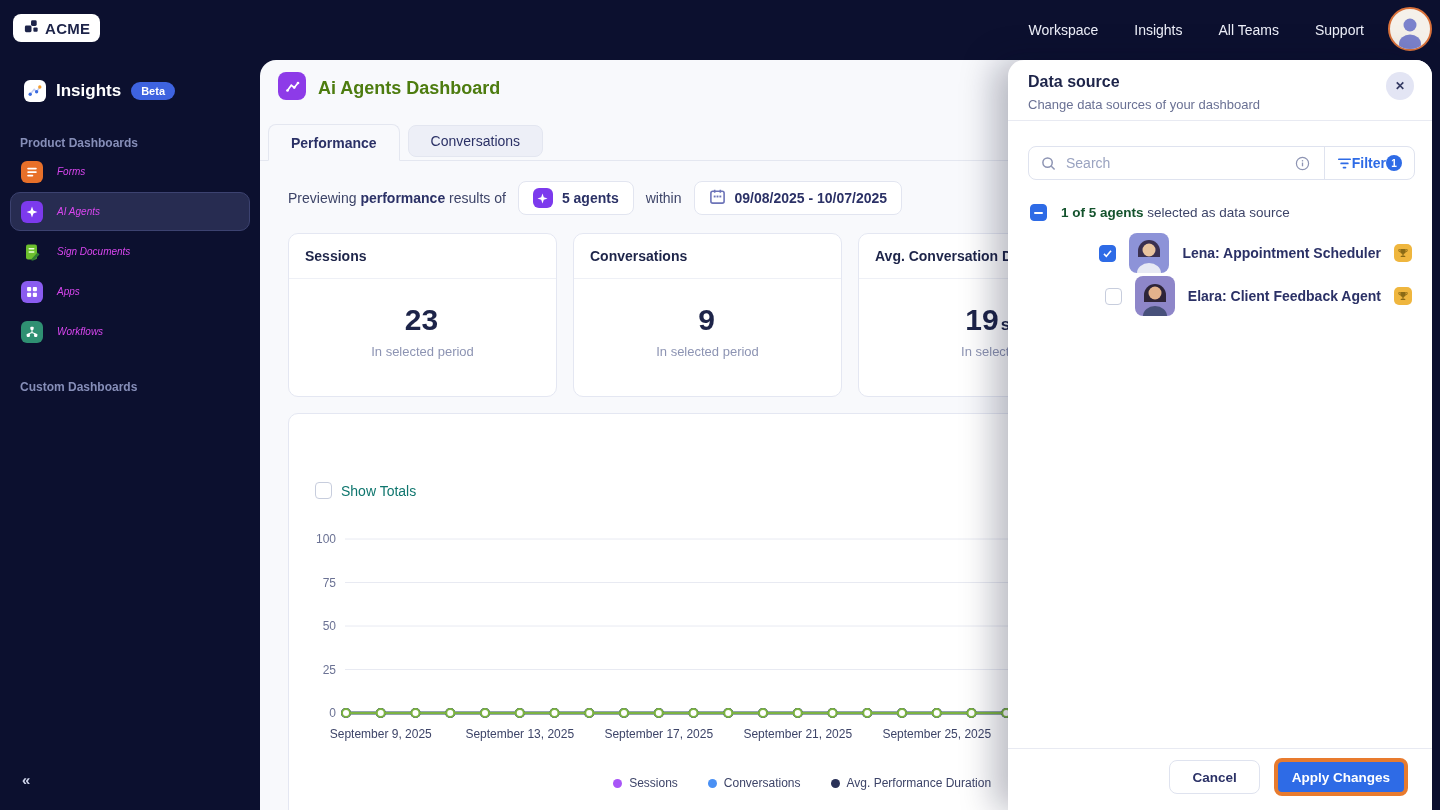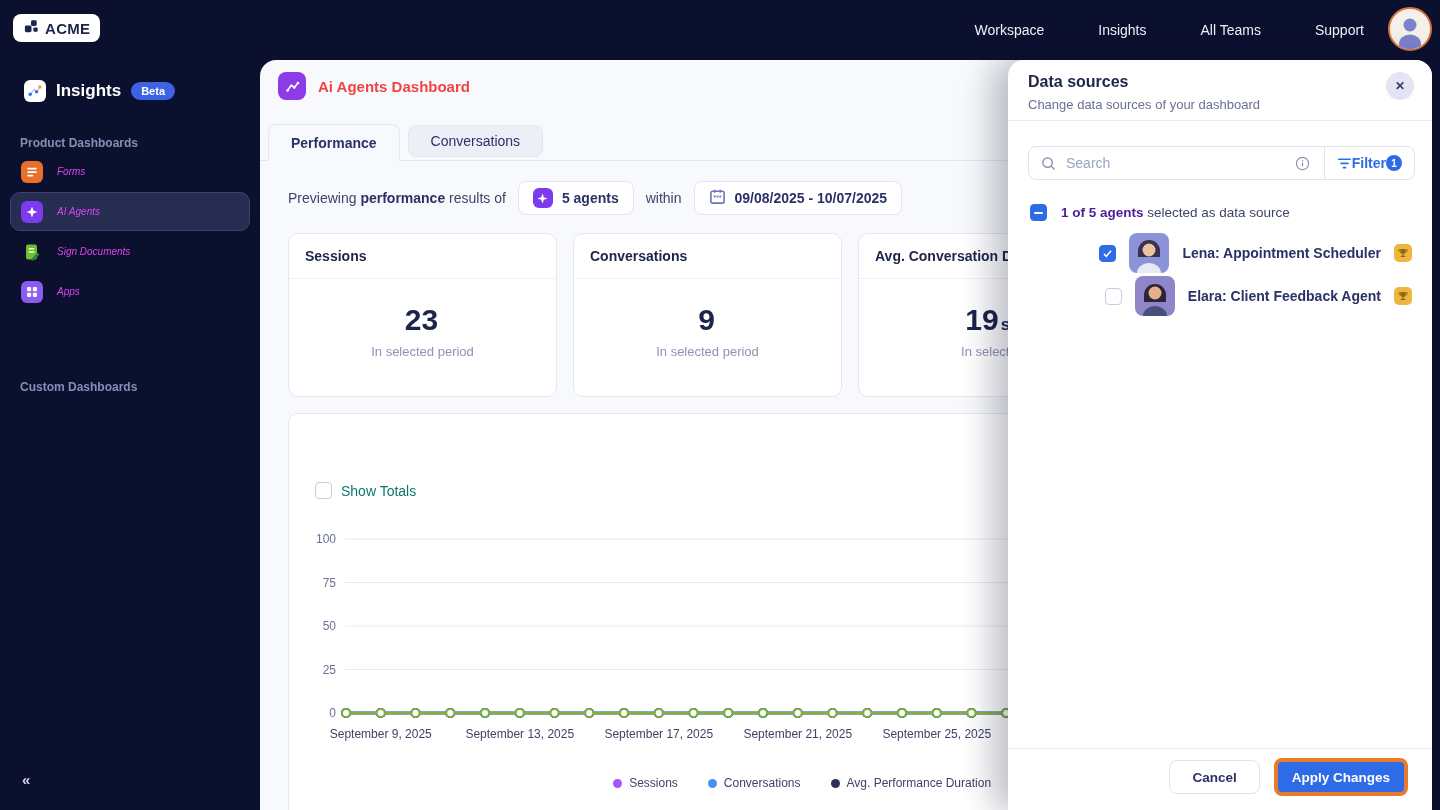--- a/index.html
+++ b/index.html
@@ -5,21 +5,21 @@
   * { margin:0; padding:0; box-sizing:border-box; }
   html,body { background:#0c102f; }
   body { font-family:"Liberation Sans", sans-serif; }
   .screen { position:relative; width:1440px; height:810px; background:#0c102f; overflow:hidden; }
 
   
   .topbar { position:absolute; top:0; left:0; right:0; height:60px; }
   .logo-pill { position:absolute; left:13px; top:14px; height:28px; background:#fff; border-radius:8px;
     display:flex; align-items:center; gap:5px; padding:0 10px; }
   .logo-text { font-size:15px; font-weight:bold; color:#1d2449; letter-spacing:.3px; }
-  .topnav { position:absolute; right:76px; top:0; height:60px; display:flex; align-items:center; gap:54px; }
+  .topnav { position:absolute; right:76px; top:0; height:60px; display:flex; align-items:center; gap:36px; }
   .topnav .nav-item { color:#eef0fa; font-size:14px; font-weight:500; cursor:pointer; }
   .top-avatar { position:absolute; right:8px; top:7px; width:44px; height:44px; border-radius:50%;
     background:#f5f1ea; border:2px solid #d9713a; overflow:hidden; cursor:pointer; }
 
   
   .sidebar { position:absolute; left:0; top:60px; width:260px; bottom:0; }
   .sb-header { position:absolute; left:24px; top:20px; display:flex; align-items:center; gap:10px; }
   .sb-title { color:#fff; font-size:17px; font-weight:bold; }
   .beta-pill { background:#3e63e0; color:#fff; font-size:11px; font-weight:bold; padding:3px 10px; border-radius:10px; }
   .sb-section { position:absolute; left:20px; font-size:12px; font-weight:bold; color:#868eb8; }
@@ -30,21 +30,21 @@
   .sq-icon { width:22px; height:22px; border-radius:6px; display:flex; align-items:center; justify-content:center; flex:none; }
   .add-new { position:absolute; left:12px; top:343px; width:236px; height:36px; border:1px solid #3a4068; border-radius:8px;
     display:flex; align-items:center; gap:10px; padding:0 12px; color:#fff; font-size:14px; font-weight:500; cursor:pointer; }
   .collapse { position:absolute; left:22px; bottom:22px; color:#cfd4ea; font-size:15px; font-weight:bold; cursor:pointer; letter-spacing:-1px; }
 
   
   .main { position:absolute; left:260px; top:60px; width:1172px; height:750px; background:#f8f9fc;
     border-radius:16px 16px 0 0; overflow:hidden; z-index:1; }
   .db-icon { position:absolute; left:18px; top:12px; width:28px; height:28px; border-radius:8px; background:#8d3be8;
     display:flex; align-items:center; justify-content:center; }
-  .db-title { position:absolute; left:58px; top:18px; font-size:15px; font-weight:bold; color:#ef4444;text-align:right; }
+  .db-title { position:absolute; left:58px; top:18px; font-size:18px; font-weight:bold; color:#4d7c0f;text-align:right; }
   .tabbar { position:absolute; left:0; top:64px; width:100%; height:37px; border-bottom:1px solid #e4e7f0; display:flex; padding-left:8px; }
   .tab { font-size:14px; color:#2b3166; display:flex; align-items:center; padding:0 22px; cursor:pointer; }
   .tab.active { background:#f8f9fc; border:1px solid #e4e7f0; border-bottom:1px solid #f8f9fc; border-radius:8px 8px 0 0;
     font-weight:bold; margin-bottom:-1px; }
   .tab.inactive { background:#edeff7; border:1px solid #e3e6f0; border-radius:8px; height:32px; margin:1px 0 0 8px; align-self:flex-start; }
   .preview-row { position:absolute; left:28px; top:120px; height:36px; display:flex; align-items:center; gap:12px;
     font-size:14px; color:#3d4468; }
   .preview-row b { color:#2b3166; }
   .chip-btn { background:#fff; border:1px solid #e2e5f0; border-radius:8px; height:34px; display:flex; align-items:center;
     gap:9px; padding:0 14px; font-size:14px; font-weight:bold; color:#2b3166; cursor:pointer; }
@@ -86,21 +86,21 @@
   .searchbox { position:absolute; left:20px; top:86px; width:387px; height:34px; border:1px solid #dfe3ef; border-radius:8px;
     display:flex; align-items:center; background:#fff; overflow:hidden; }
   .searchbox input { border:none; outline:none; flex:1; font-size:14px; color:#2b3166; font-family:inherit; min-width:0; }
   .searchbox input::placeholder { color:#9aa3c0; }
   .sb-vdiv { width:1px; height:34px; background:#dfe3ef; margin-left:10px; flex:none; }
   .filter-zone { display:flex; align-items:center; padding:0 12px; cursor:pointer; flex:none; }
   .filter-label { color:#2e6be6; font-size:14px; font-weight:bold; }
   .filter-badge { width:16px; height:16px; border-radius:50%; background:#2e6be6; color:#fff; font-size:10px; font-weight:bold;
     display:flex; align-items:center; justify-content:center; }
   .sel-row { position:absolute; left:22px; top:144px; display:flex; align-items:center; gap:14px; font-size:13.5px; color:#3d4468; }
-  .sel-row b { color:#4c1d95; }
+  .sel-row b { color:#14532d; }
   .agent-row { position:absolute; left:22px; width:382px; height:42px; display:flex; align-items:center; gap:13px; cursor:pointer;justify-content:flex-end; }
   .agent-name { font-size:14px; font-weight:bold; color:#2b3166; }
   .avatar { width:40px; height:40px; border-radius:8px; overflow:hidden; flex:none; }
   .trophy { width:18px; height:18px; border-radius:5px; background:#efb63e; display:flex; align-items:center; justify-content:center; flex:none; }
   .pn-footer-div { position:absolute; left:0; top:688px; width:100%; height:1px; background:#e8eaf2; }
   .pn-footer { position:absolute; right:24px; top:698px; display:flex; align-items:center; gap:14px; }
   .btn-cancel { height:34px; padding:0 22px; background:#fff; border:1px solid #dfe3ef; border-radius:8px;
     font-size:13.5px; font-weight:bold; color:#2b3166; cursor:pointer; font-family:inherit; }
   .btn-apply { height:38px; padding:0 14px; background:#2e6be6; border:4px solid #e87b2e; border-radius:8px;
     font-size:13.5px; font-weight:bold; color:#fff; cursor:pointer; font-family:inherit; }
@@ -183,20 +183,31 @@
       <div class="sb-item">
         <span class="sq-icon" style="background:#8a5cf0;">
           <svg width="14" height="14" viewBox="0 0 17 17">
               <rect x="2.5" y="2.5" width="5" height="5" rx="1" fill="#fff"></rect>
               <rect x="9.5" y="2.5" width="5" height="5" rx="1" fill="#fff"></rect>
               <rect x="2.5" y="9.5" width="5" height="5" rx="1" fill="#fff"></rect>
               <rect x="9.5" y="9.5" width="5" height="5" rx="1" fill="#fff"></rect>
             </svg>
         </span>
         <span>Apps</span>
+      </div>
+      <div class="sb-item">
+        <span class="sq-icon" style="background:#2f9072;">
+          <svg width="14" height="14" viewBox="0 0 17 17">
+              <rect x="6.5" y="2" width="4" height="4" rx="1" fill="#fff"></rect>
+              <rect x="2" y="10.5" width="4" height="4" rx="1" fill="#fff"></rect>
+              <rect x="11" y="10.5" width="4" height="4" rx="1" fill="#fff"></rect>
+              <path d="M8.5 6 v3 M8.5 9 L4 10.8 M8.5 9 L13 10.8" stroke="#fff" stroke-width="1.3" fill="none"></path>
+            </svg>
+        </span>
+        <span>Workflows</span>
       </div>
     </div>
 
     <div class="sb-section" style="top:320px;">Custom Dashboards</div>
     <div class="collapse">«</div>
   </div>
 
   <div class="main">
     <div class="db-icon">
       <svg width="18" height="18" viewBox="0 0 24 24">
@@ -385,21 +396,21 @@
           </span>
           <span class="lg-item">
             <span class="lg-dot" style="background: rgb(124, 179, 66);"></span>
             <span>Avg. Us</span>
           </span>
         </div>
     </div>
   </div>
 
   <div class="panel">
-    <div class="pn-title">Data sources</div>
+    <div class="pn-title">Data source</div>
     <div class="pn-sub">Change data sources of your dashboard</div>
     <div class="pn-close">✕</div>
     <div class="pn-divider"></div>
 
     <div class="searchbox">
       <span style="margin:0 10px 0 12px; display:flex;">
         <svg width="15" height="15" viewBox="0 0 16 16">
             <circle cx="7" cy="7" r="5" fill="none" stroke="#8d94b3" stroke-width="1.6"></circle>
             <path d="M11 11 L14.5 14.5" stroke="#8d94b3" stroke-width="1.6"></path>
           </svg>

